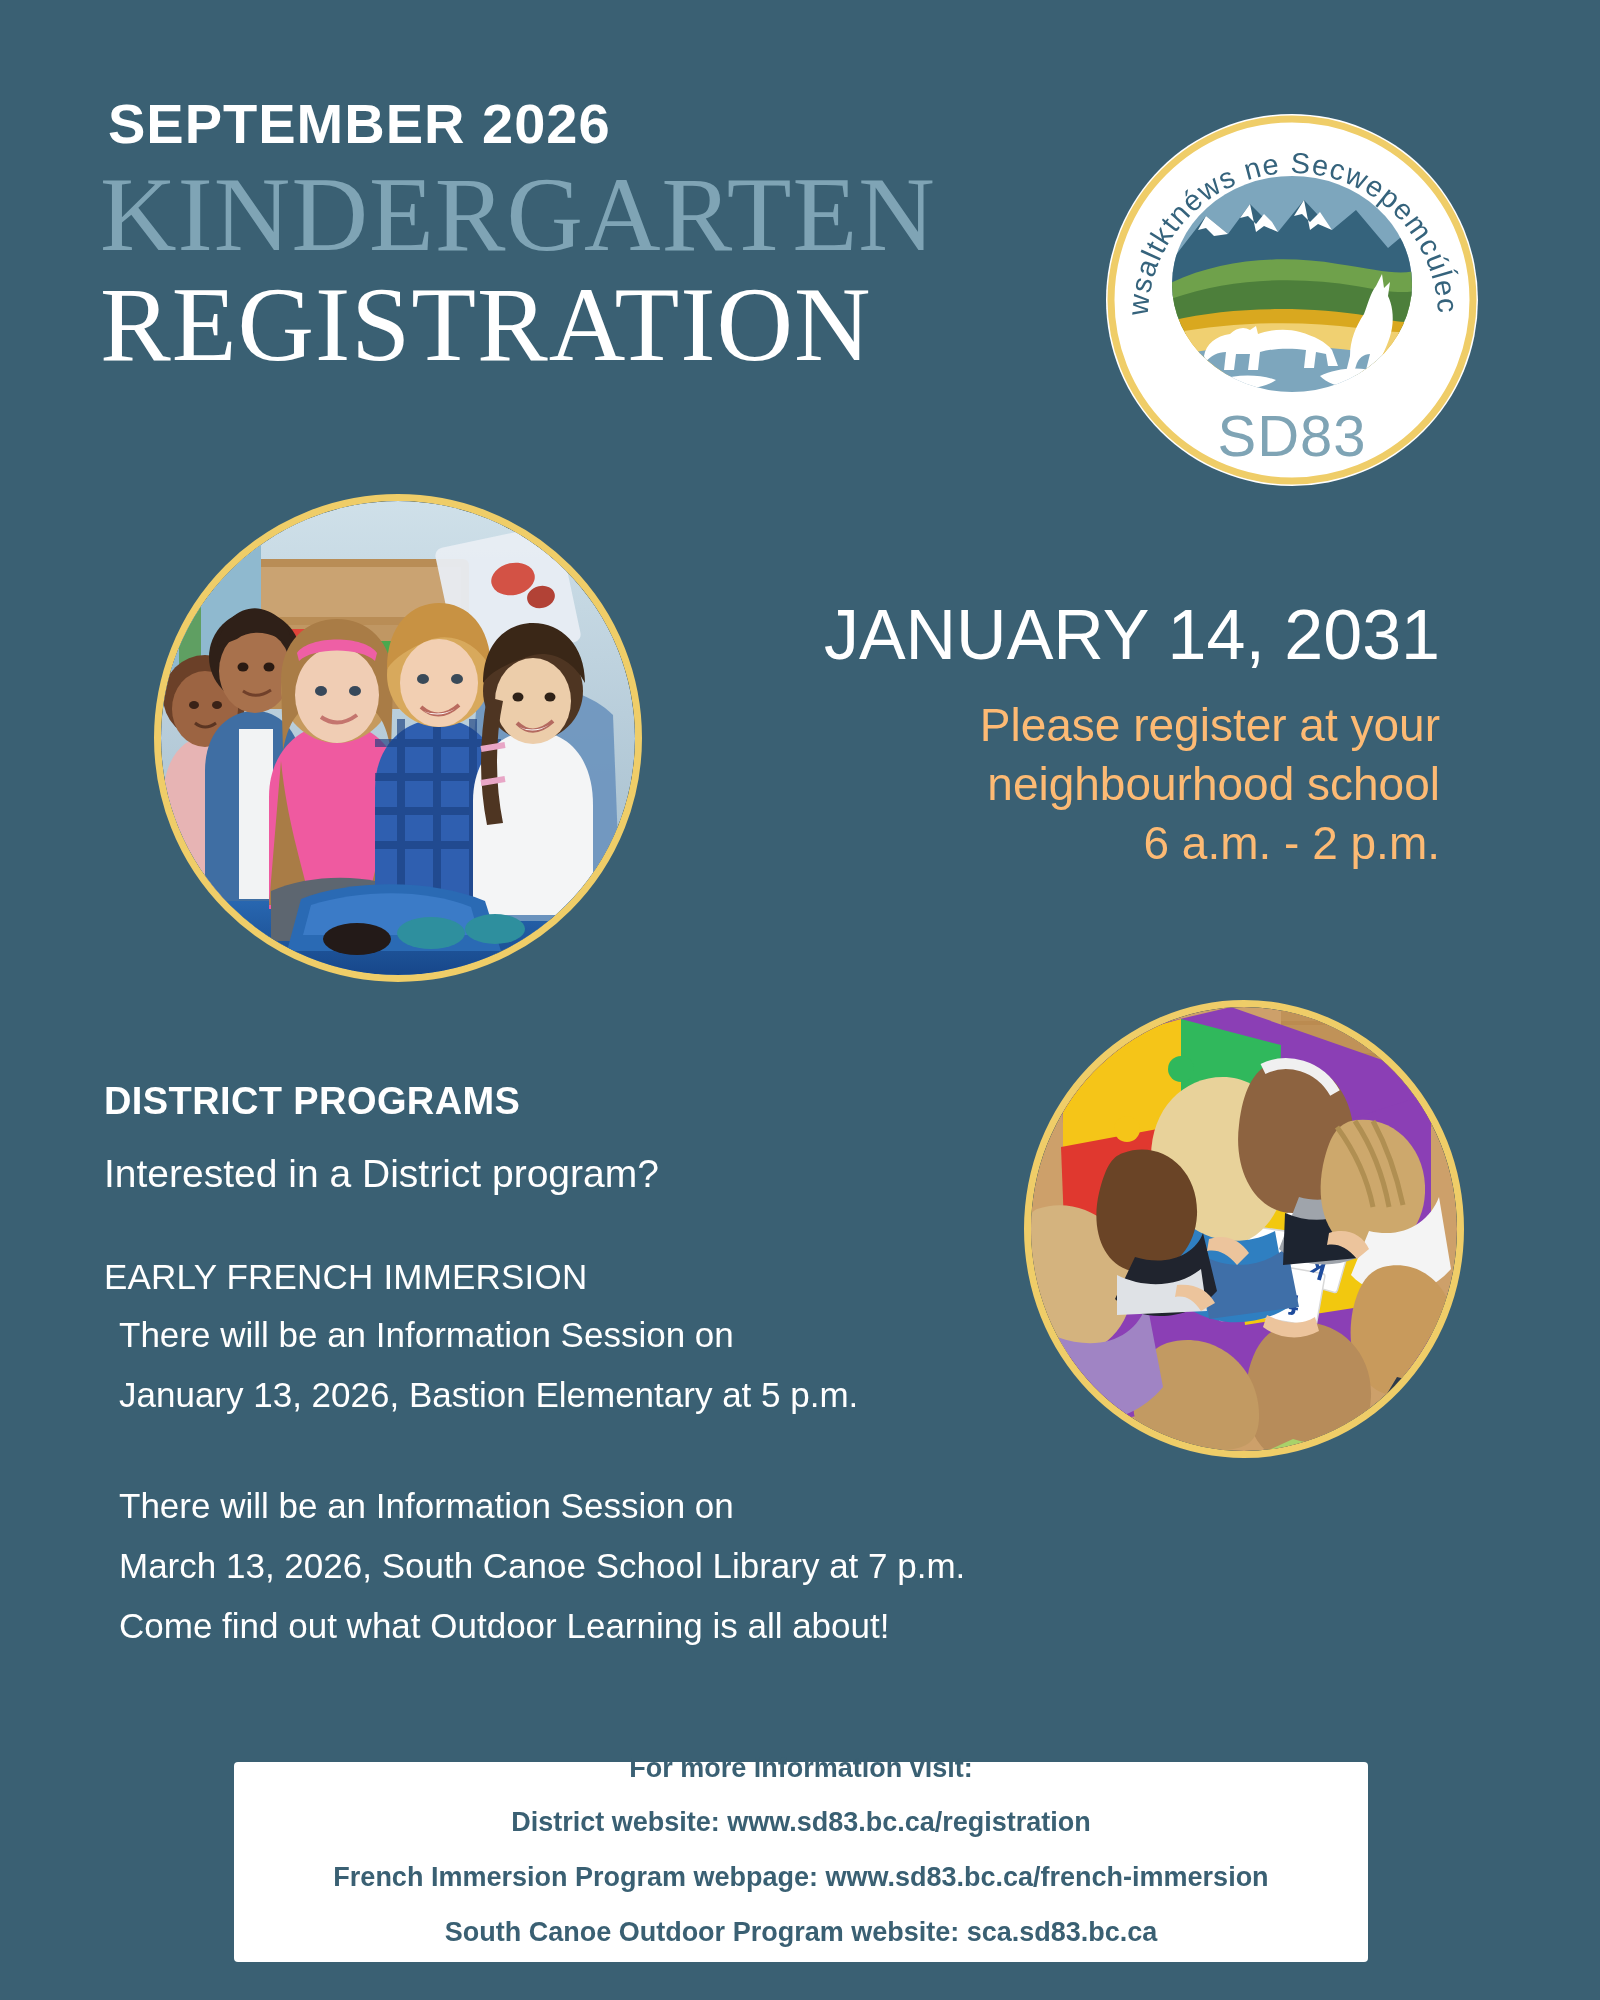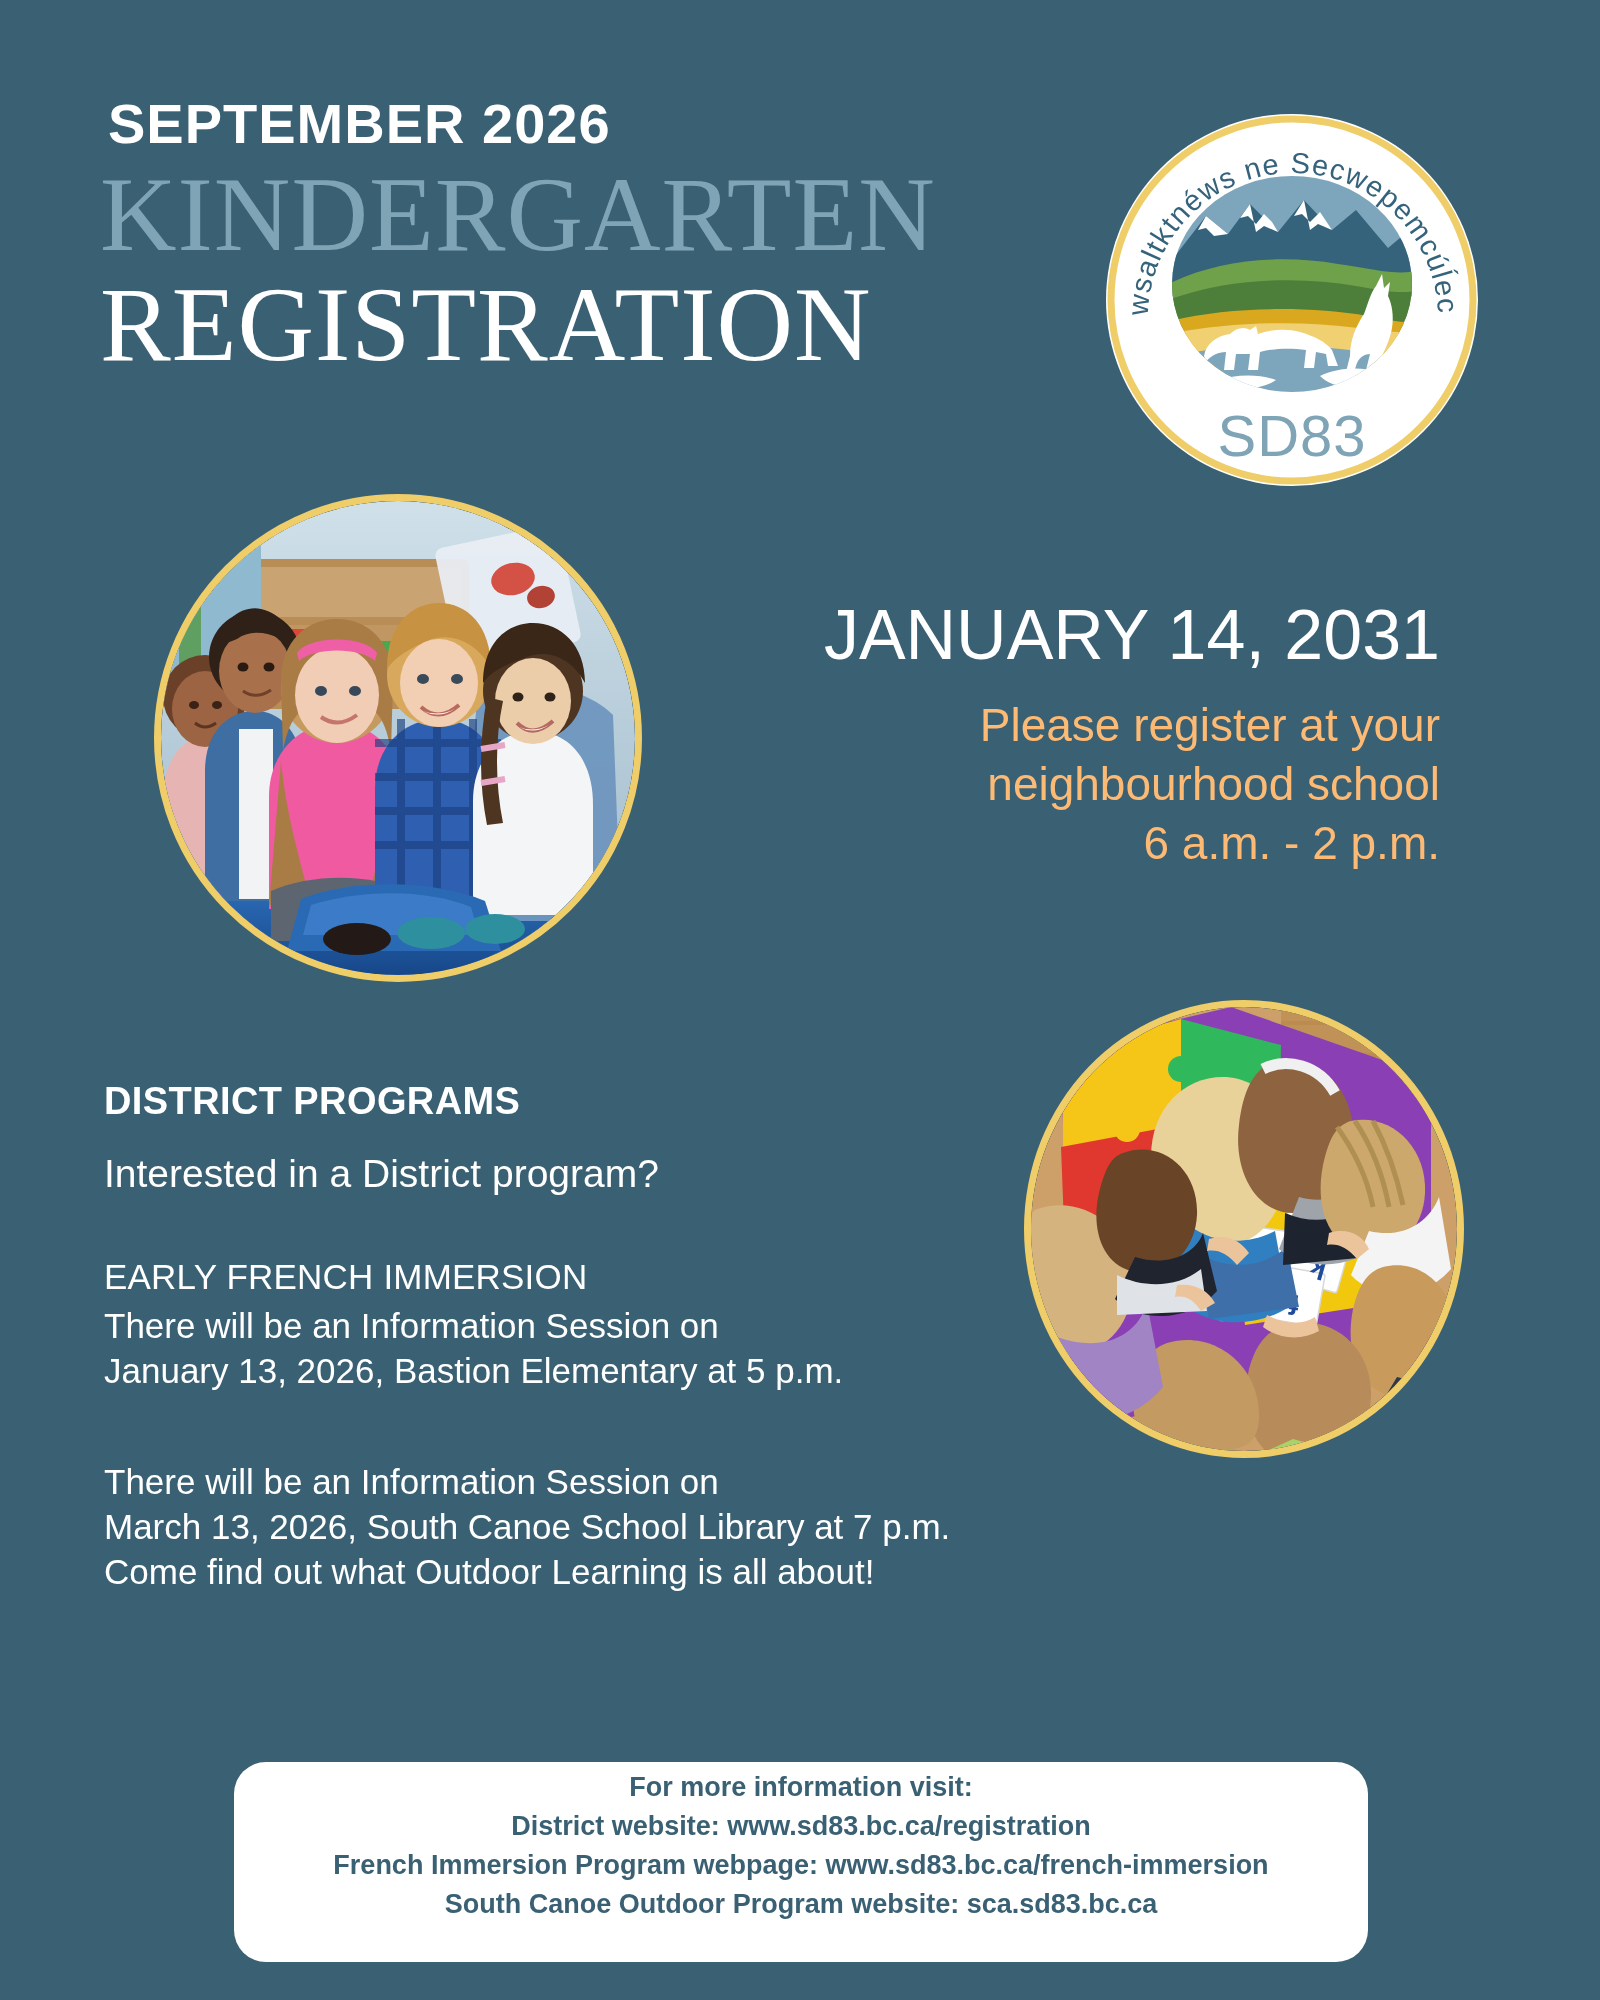--- a/index.html
+++ b/index.html
@@ -142,41 +142,42 @@
   .program-title {
     font-size: 35px;
     font-weight: 300;
     letter-spacing: 0.2px;
     margin: 0 0 6px 0;
     line-height: 1.24;
   }
   .program-line {
     font-size: 35px;
     font-weight: 300;
-    margin: 0;
+    margin: 15px;
     line-height: 1.28;
   }
   .program-block { margin-bottom: 66px; }
   .program-block:last-child { margin-bottom: 0; }
 
   
   .info-box {
     position: absolute;
     left: 234px;
     top: 1762px;
     width: 1134px;
     height: 200px;
     background: #ffffff;
-    border-radius: 32px;
+    border-radius: 4px;
     box-sizing: border-box;
     display: flex;
     flex-direction: column;
     align-items: center;
-    justify-content: flex-start;
+    justify-content: flex-end;
     padding: 6px 20px 10px 20px;
+    gap: 16px;
   }
   .info-line {
     font-size: 27px;
     font-weight: 700;
     color: #3a6073;
     line-height: 1.44;
     text-align: center;
     white-space: nowrap;
   }
 </style>

